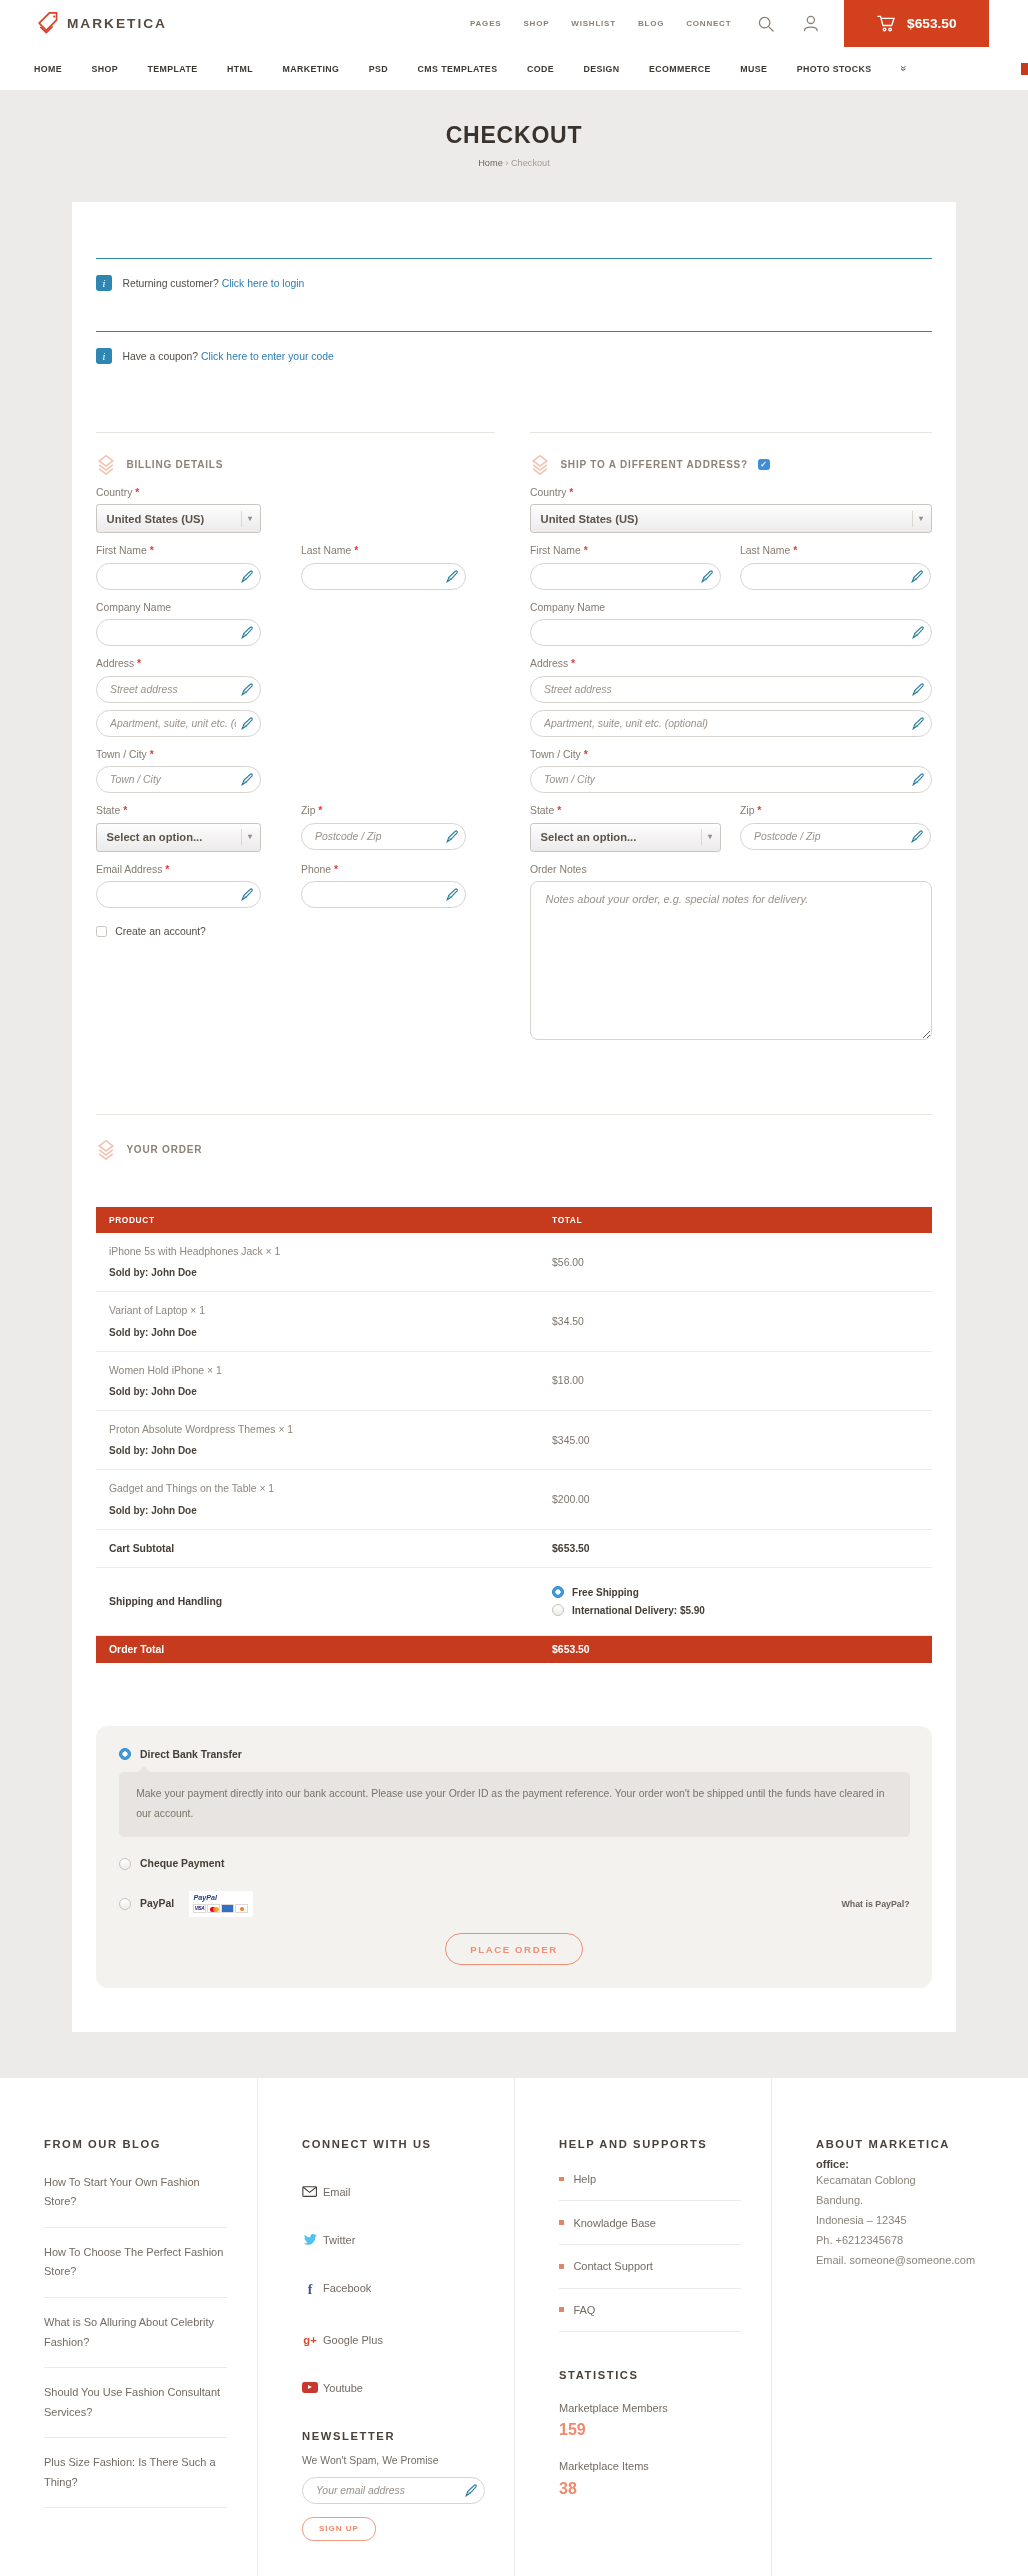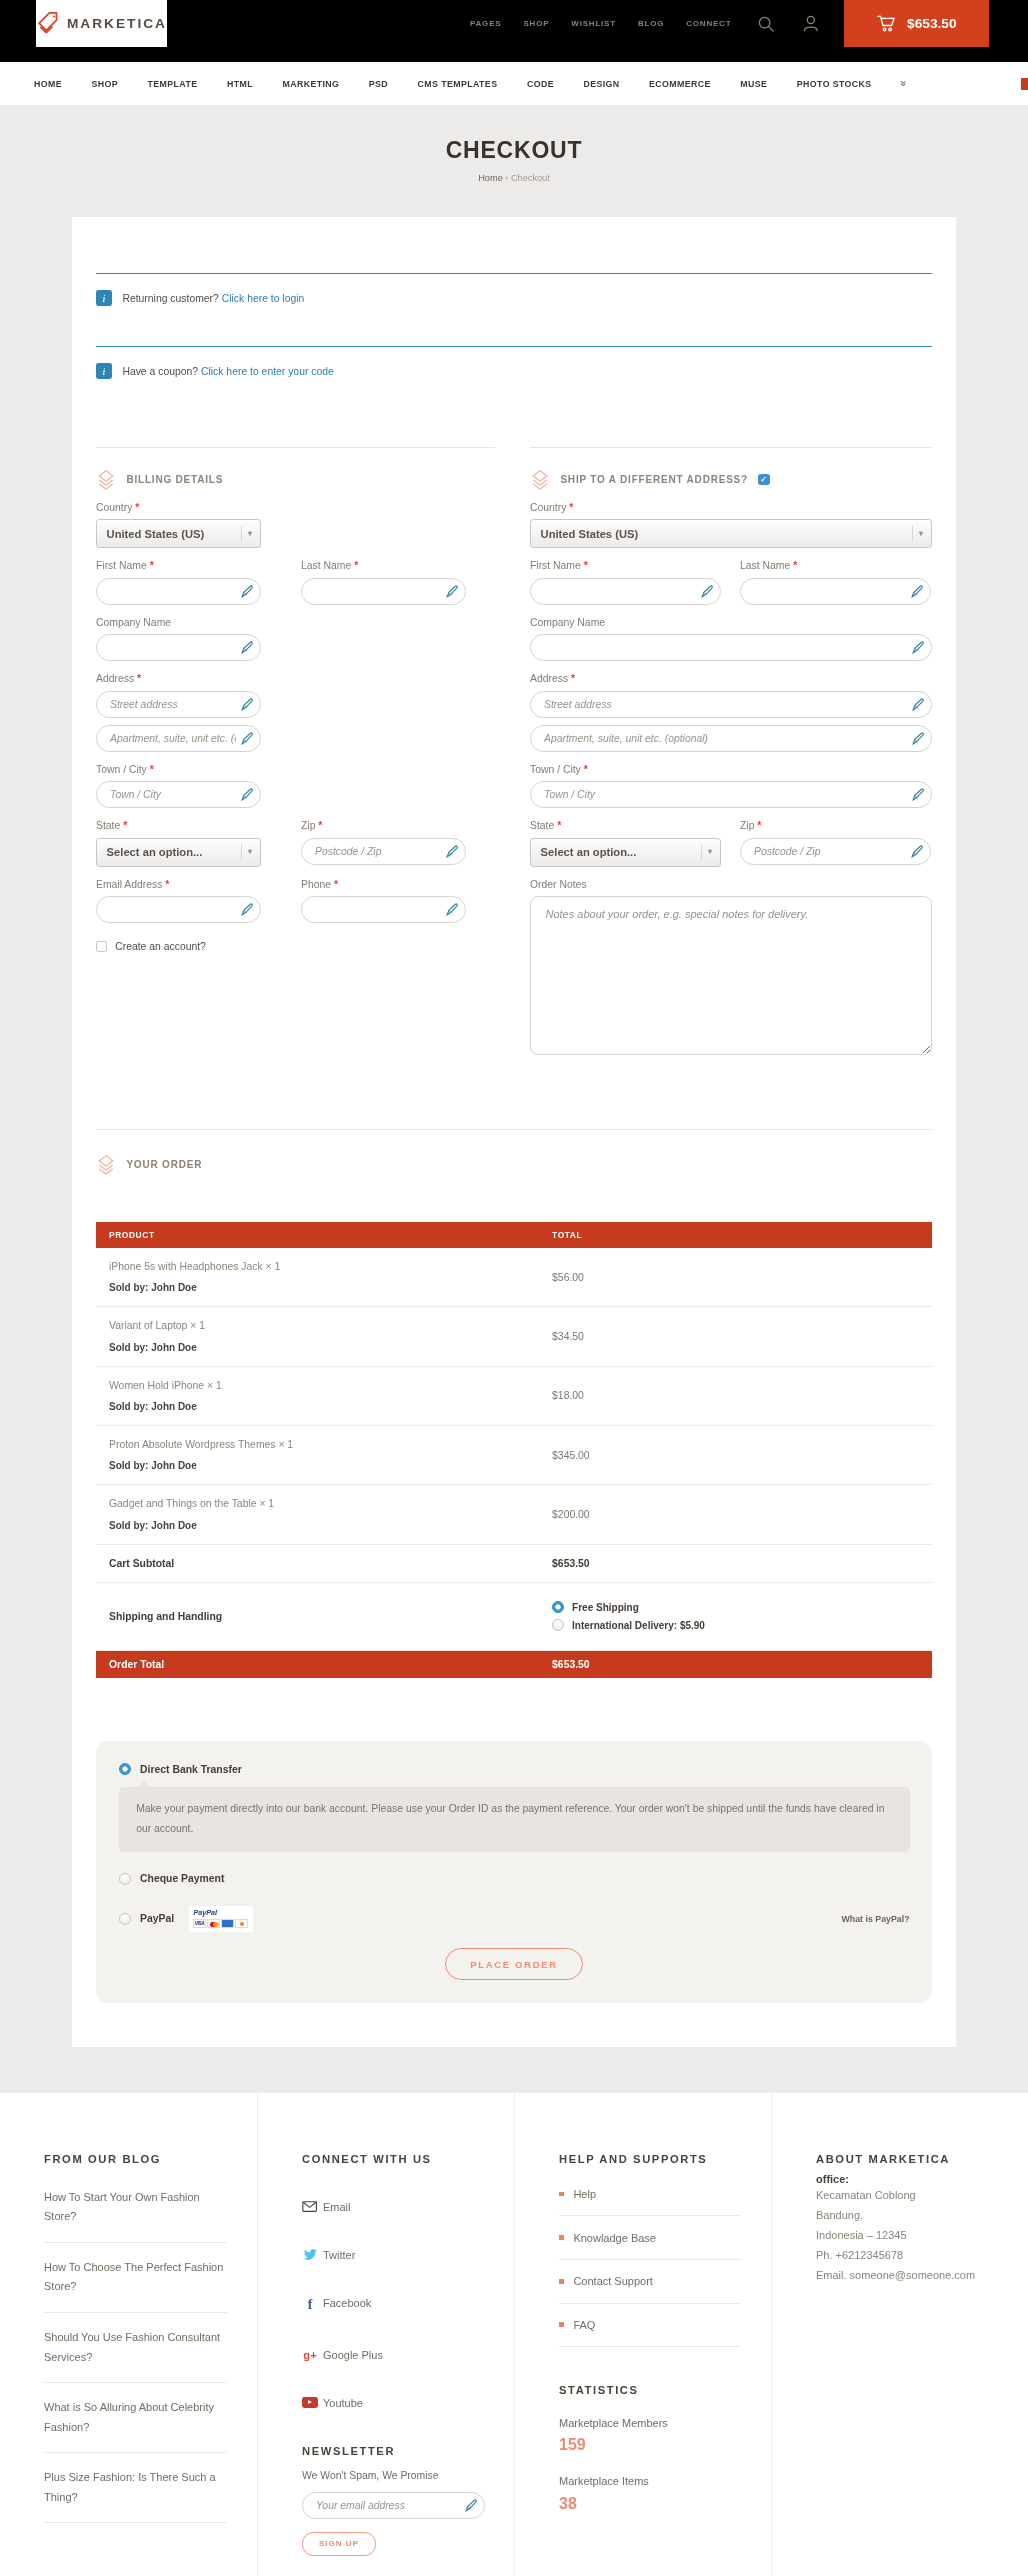--- a/index.html
+++ b/index.html
@@ -3,21 +3,21 @@
 <meta charset="utf-8">
 <title>Checkout</title>
 <style>
   *{box-sizing:border-box;margin:0;padding:0}
   html{background:#edebe9}
   body{width:1028px;margin:0 auto;background:#edebe9;font-family:"Liberation Sans",sans-serif;color:#4b433b}
   a{text-decoration:none}
   svg{display:block}
 
   
-  .topbar{position:relative;height:62px;background:#000000}
+  .topbar{position:relative;height:47px;background:#ffffff}
   .logo{position:absolute;left:36px;top:0;width:131px;height:47px;background:#fff;display:flex;align-items:center;justify-content:center;gap:7.2px;cursor:pointer}
   .logo .brand{font-size:13.7px;font-weight:bold;letter-spacing:2px;color:#564b41}
   .toplinks{position:absolute;left:470px;top:0;height:47px;display:flex;align-items:center;gap:22px}
   .toplinks a{font-size:8px;font-weight:bold;letter-spacing:0.8px;color:#8b8076}
   .icon-btn{position:absolute;top:14.5px;cursor:pointer}
   .search-btn{left:757px}
   .user-btn{left:802px;top:13.7px}
   .cart{position:absolute;left:844px;top:0;width:145px;height:47px;background:#d2401e;color:#fff;display:flex;align-items:center;justify-content:center;gap:9.6px;font-size:13.7px;font-weight:bold;cursor:pointer}
 
   
@@ -567,22 +567,22 @@
       <button>PLACE ORDER</button>
     </div>
   </div>
 </main>
 
 <footer class="footwrap">
   <div class="fcol">
     <h4>FROM OUR BLOG</h4>
     <a href="#" class="bloglink">How To Start Your Own Fashion Store?</a>
     <a href="#" class="bloglink">How To Choose The Perfect Fashion Store?</a>
+    <a href="#" class="bloglink">What is So Alluring About Celebrity Fashion?</a>
     <a href="#" class="bloglink">Should You Use Fashion Consultant Services?</a>
-    <a href="#" class="bloglink">What is So Alluring About Celebrity Fashion?</a>
     <a href="#" class="bloglink">Plus Size Fashion: Is There Such a Thing?</a>
   </div>
 
   <div class="fcol">
     <h4>CONNECT WITH US</h4>
     <div class="social">
       <span class="ic">
         <svg width="15.3" height="11.2" viewBox="0 0 19 14" fill="none" stroke="#4a4138" stroke-width="1.4">
             <rect x="1" y="1" width="17" height="12" rx="1"></rect>
             <path d="M1.5 1.5 9.5 8l8-6.5"></path>

